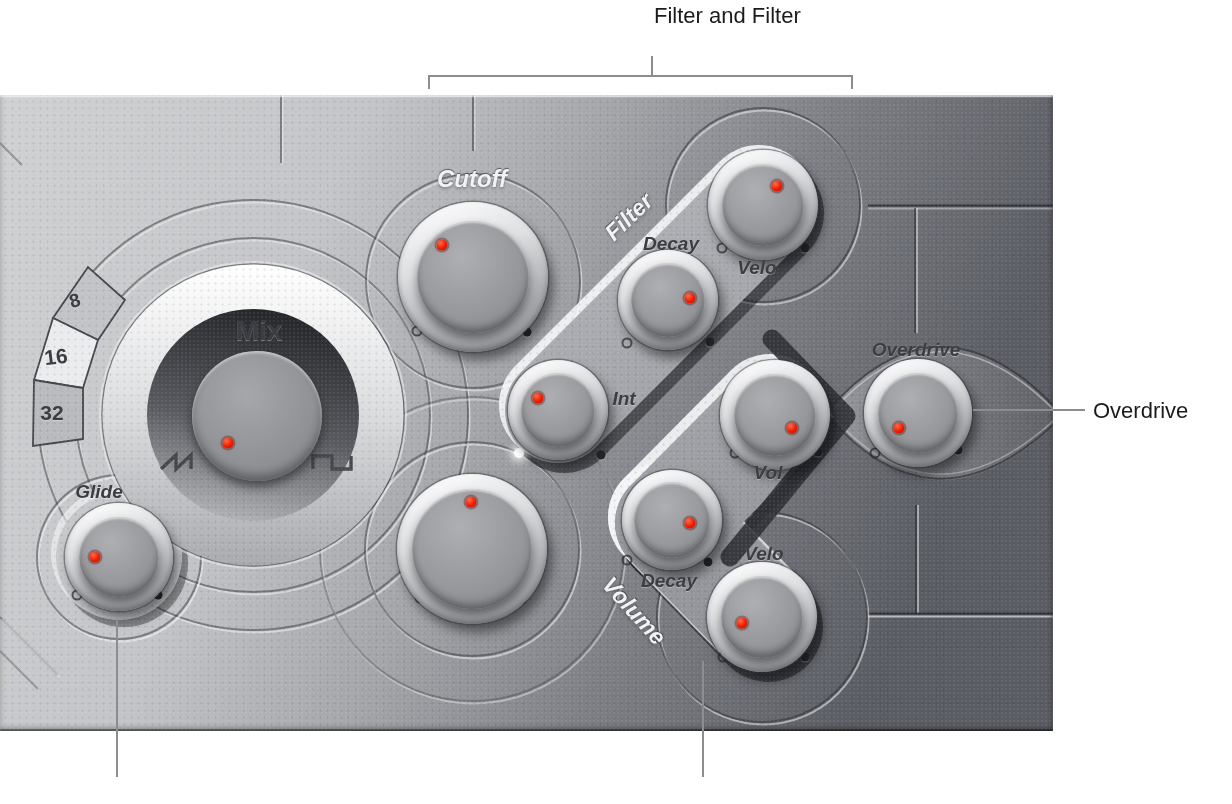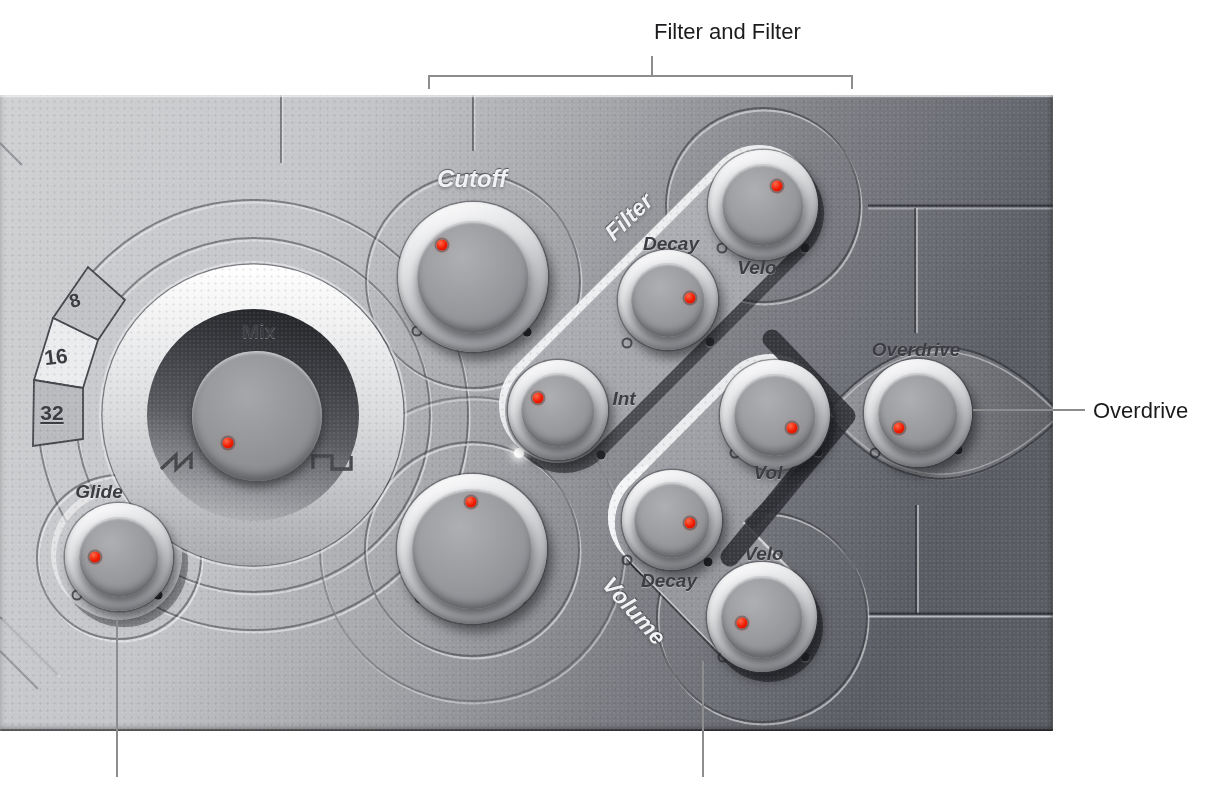--- a/index.html
+++ b/index.html
@@ -261,37 +261,37 @@
   <span class="mark max" style="left:805px;top:248px;"></span>
   <span class="mark min" style="left:735px;top:453px;"></span>
   <span class="mark max" style="left:818px;top:452px;"></span>
   <span class="mark min" style="left:627px;top:560px;"></span>
   <span class="mark max" style="left:708px;top:562px;"></span>
   <span class="mark min" style="left:723px;top:657px;"></span>
   <span class="mark max" style="left:805px;top:657px;"></span>
   <span class="mark min" style="left:875px;top:453px;"></span>
   <span class="mark max" style="left:958px;top:450px;"></span>
 
-  <div class="klabel dark upright" style="left:259px;top:331px;font-size:20px;text-align:center;">Mix</div>
+  <div class="klabel dark upright" style="left:259px;top:331px;font-size:28px;text-align:center;">Mix</div>
   <div class="klabel dark" style="left:99px;top:492px;">Glide</div>
   <div class="klabel light" style="left:472px;top:179px;">Cutoff</div>
   <div class="klabel light group" style="left:629px;top:217px;transform:translate(-50%,-50%) rotate(-44deg);">Filter</div>
   <div class="klabel light group" style="left:634px;top:611px;transform:translate(-50%,-50%) rotate(48deg);">Volume</div>
   <div class="klabel dark" style="left:624px;top:387px;margin-top:12px;">Int</div>
   <div class="klabel dark" style="left:671px;top:244px;">Decay</div>
   <div class="klabel dark" style="left:757px;top:268px;">Velo</div>
   <div class="klabel dark" style="left:768px;top:473px;">Vol</div>
   <div class="klabel dark" style="left:669px;top:581px;">Decay</div>
   <div class="klabel dark" style="left:764px;top:554px;">Velo</div>
   <div class="klabel dark" style="left:916px;top:350px;">Overdrive</div>
   <div class="klabel dark upright" style="left:75px;top:301px;font-size:19px;transform:translate(-50%,-50%) rotate(-16deg);">8</div>
   <div class="klabel dark upright" style="left:56px;top:357px;font-size:21px;transform:translate(-50%,-50%) rotate(-7deg);">16</div>
-  <div class="klabel dark upright" style="left:52px;top:413px;font-size:21px;text-decoration:underline;">32</div>
-
-  <div class="ann" style="left:654px;top:2px;margin-top:16px;">
+  <div class="klabel dark upright" style="left:52px;top:413px;font-size:21px;">32</div>
+
+  <div class="ann" style="left:654px;top:2px;">
     <div>Filter and Filter</div>
   </div>
   <div class="cline" style="left:651px;top:56px;width:2px;height:20px;"></div>
   <div class="cline" style="left:428px;top:75px;width:425px;height:2px;"></div>
   <div class="cline" style="left:428px;top:75px;width:2px;height:14px;"></div>
   <div class="cline" style="left:851px;top:75px;width:2px;height:14px;"></div>
 
   <div class="cline" style="left:973px;top:409px;width:112px;height:2px;"></div>
   <div class="ann" style="left:1093px;top:397px;">Overdrive</div>
 

